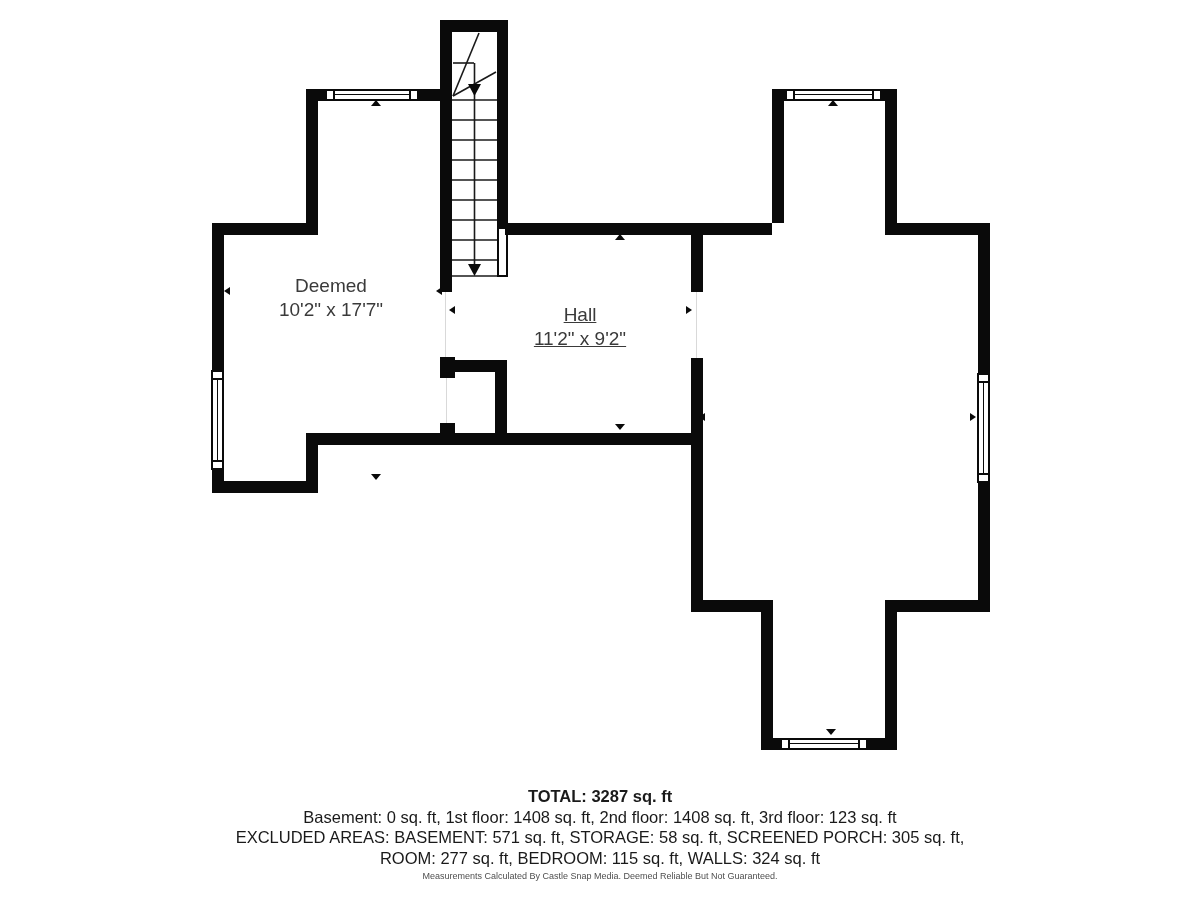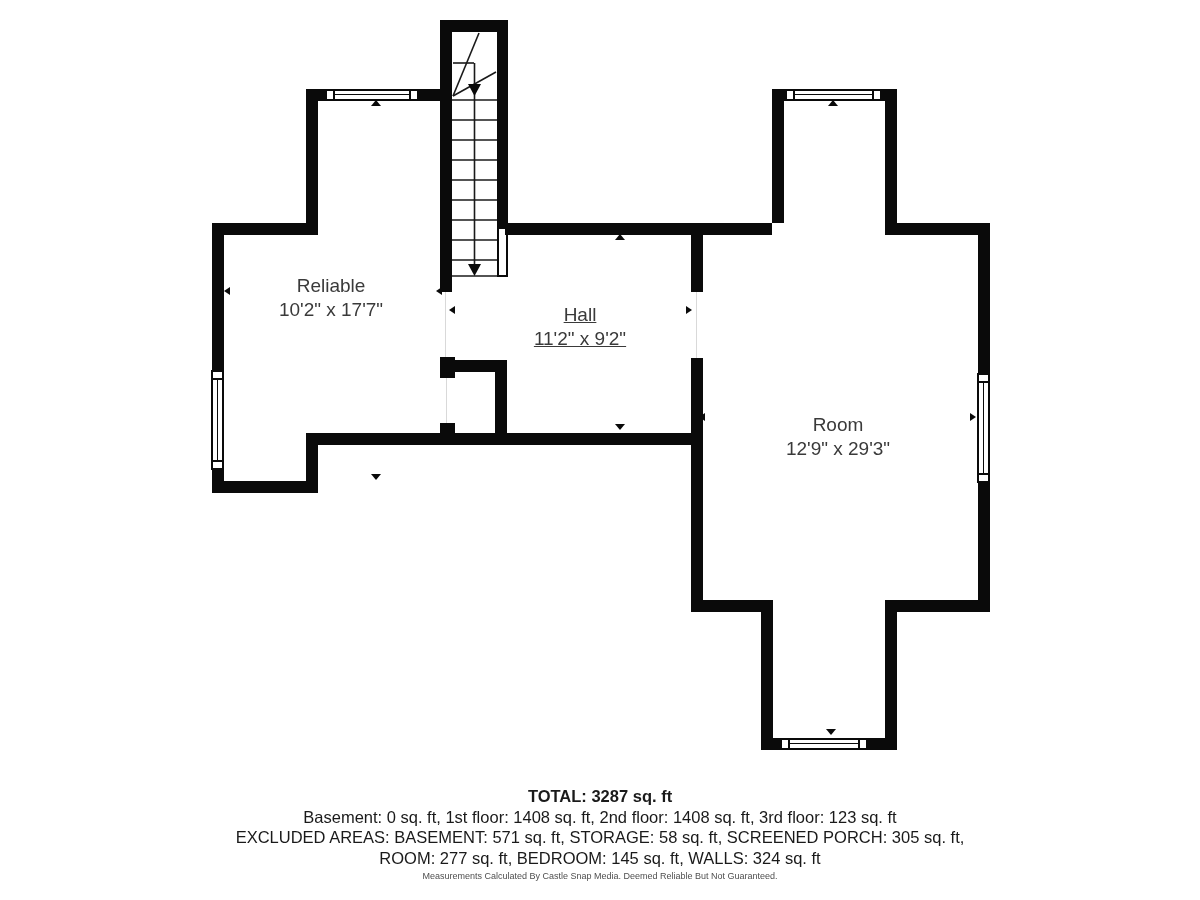--- a/index.html
+++ b/index.html
@@ -137,33 +137,29 @@
   <div class="wall" style="left:761px; top:738px; width:19px; height:12px;"></div>
   <div class="wall" style="left:868px; top:738px; width:29px; height:12px;"></div>
   <div class="window-h" style="left:780px; top:738px; width:88px; height:12px;">
       <i class="capL"></i>
       <i class="capR"></i>
       <i class="mid"></i>
     </div>
   <div class="tri down" style="left:826px; top:729px;"></div>
 
   <div class="room-label" style="left:331px; top:274px;">
-    <div>Reliable</div>
+    <div>Deemed</div>
     <div>10'2" x 17'7"</div>
   </div>
   <div class="room-label" style="left:580px; top:303px;text-decoration:underline;">
     <div>Hall</div>
     <div>11'2" x 9'2"</div>
   </div>
-  <div class="room-label" style="left:838px; top:413px;">
-    <div>Room</div>
-    <div>12'9" x 29'3"</div>
-  </div>
 
   <div class="summary">
     <div class="total">TOTAL: 3287 sq. ft</div>
     <div>Basement: 0 sq. ft, 1st floor: 1408 sq. ft, 2nd floor: 1408 sq. ft, 3rd floor: 123 sq. ft</div>
     <div>EXCLUDED AREAS: BASEMENT: 571 sq. ft, STORAGE: 58 sq. ft, SCREENED PORCH: 305 sq. ft,</div>
-    <div>ROOM: 277 sq. ft, BEDROOM: 145 sq. ft, WALLS: 324 sq. ft</div>
+    <div>ROOM: 277 sq. ft, BEDROOM: 115 sq. ft, WALLS: 324 sq. ft</div>
   </div>
   <div class="disclaimer">Measurements Calculated By Castle Snap Media. Deemed Reliable But Not Guaranteed.</div>
 
 </div>
 
 </body></html>

